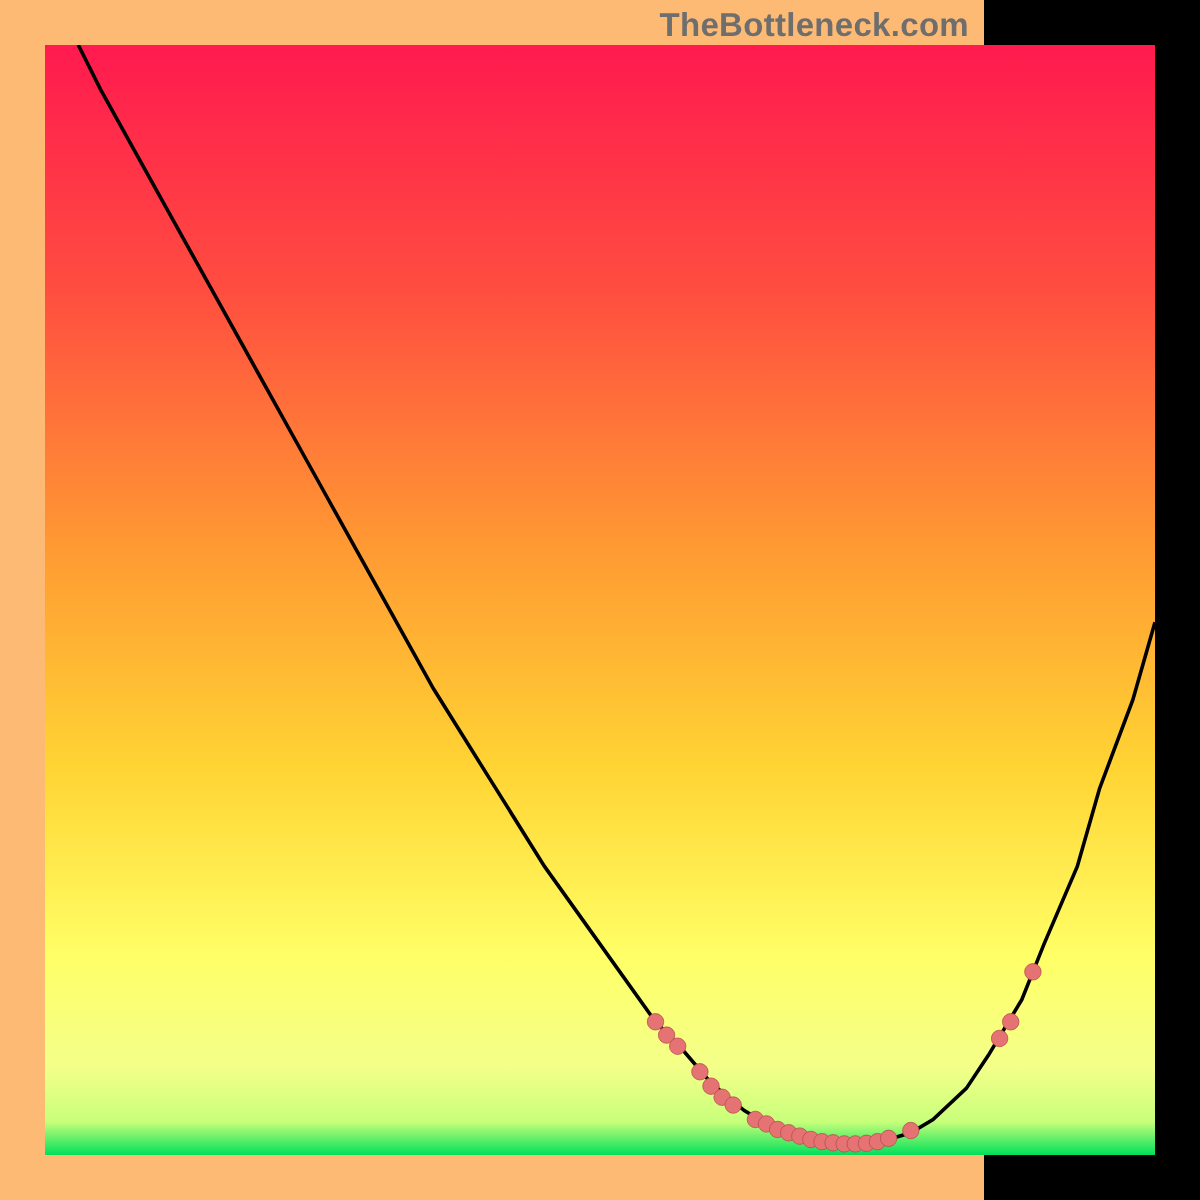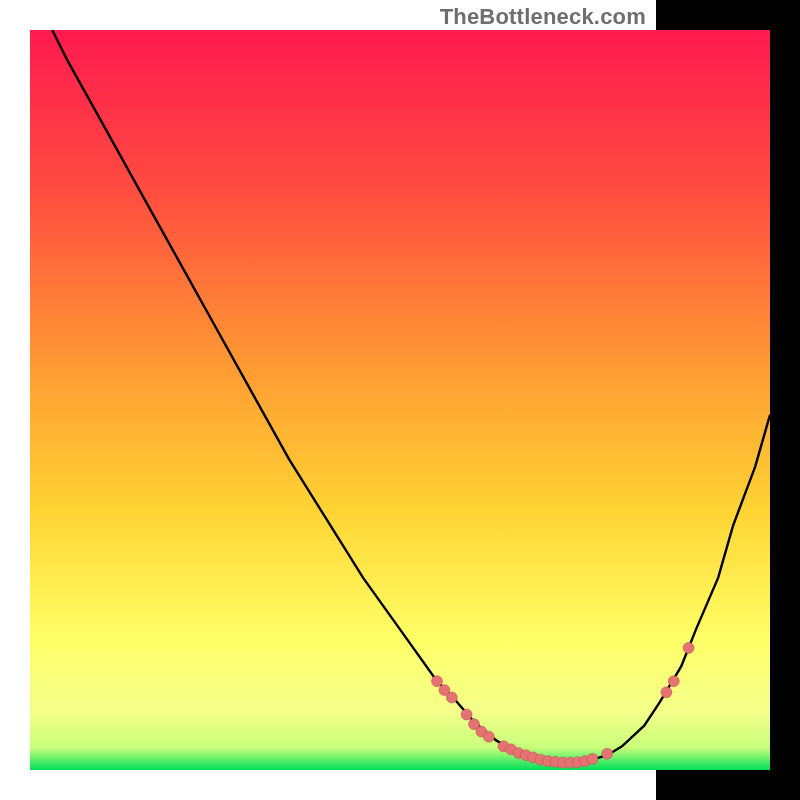--- a/index.html
+++ b/index.html
@@ -7,21 +7,21 @@
     padding: 0;
     width: 800px;
     height: 800px;
     background: #000;
     overflow: hidden;
   }
   .container {
     position: relative;
     width: 656px;
     height: 800px;
-    background: #ffffff;
+    background: #fdba74;
   }
   .attribution {
     position: absolute;
     top: 4px;
     right: 10px;
     font-family: Arial, Helvetica, sans-serif;
     font-size: 22px;
     font-weight: bold;
     color: #6e6e6e;
     letter-spacing: 0.2px;

